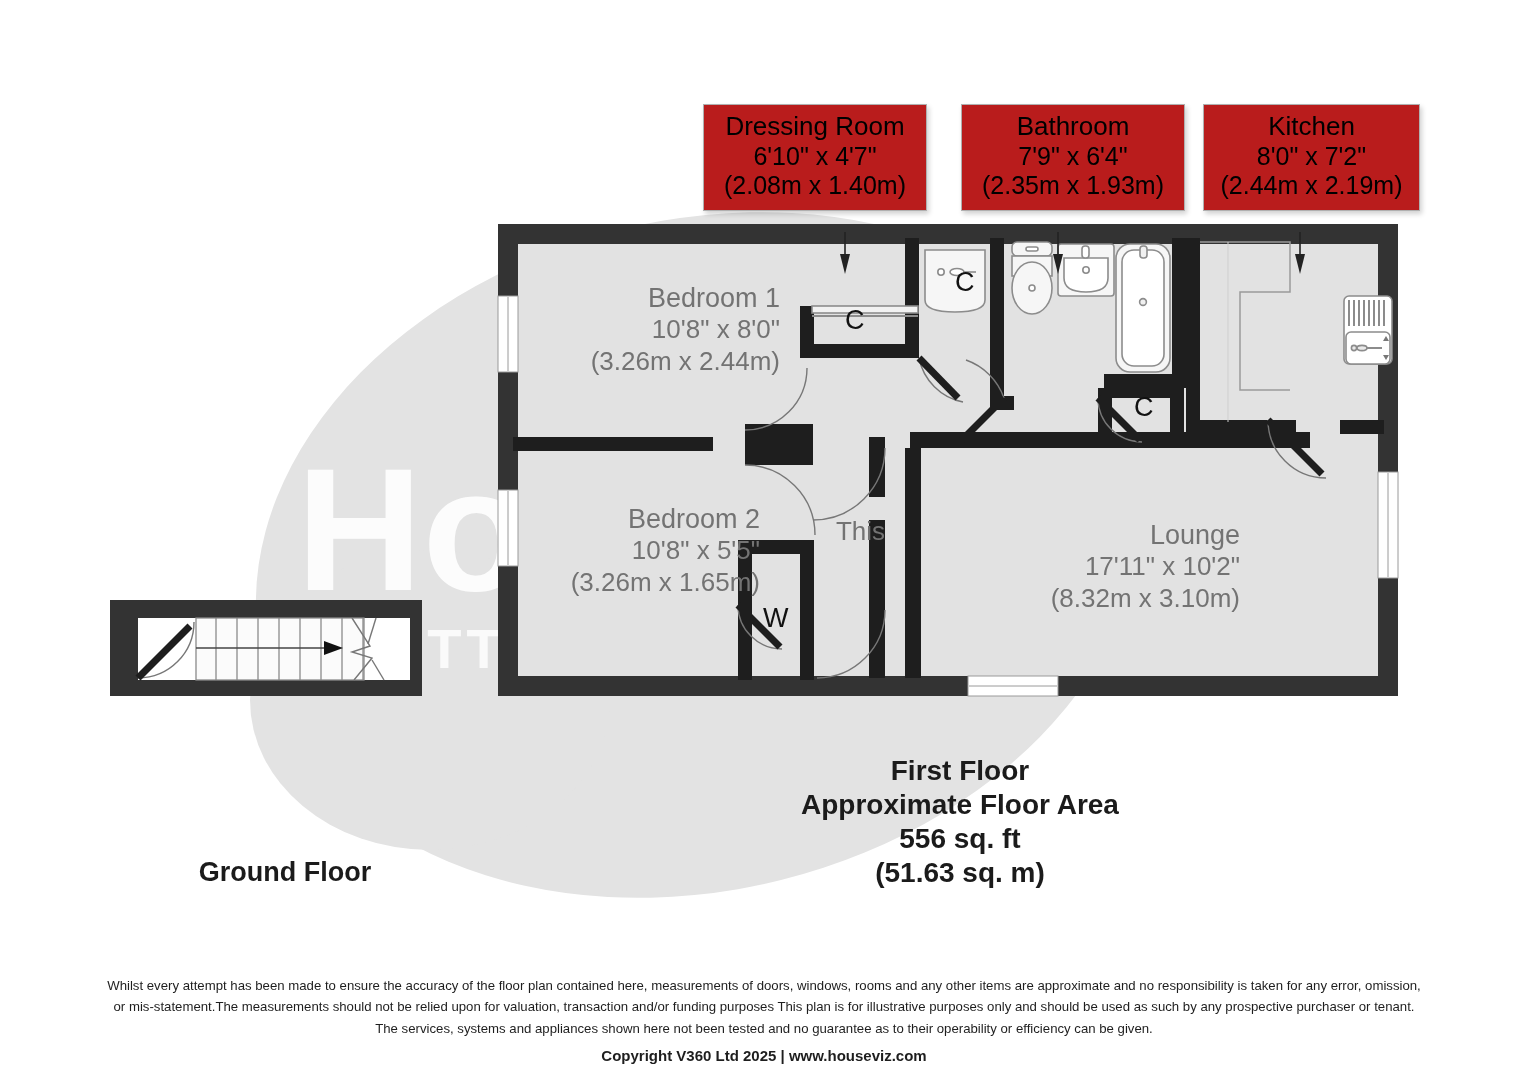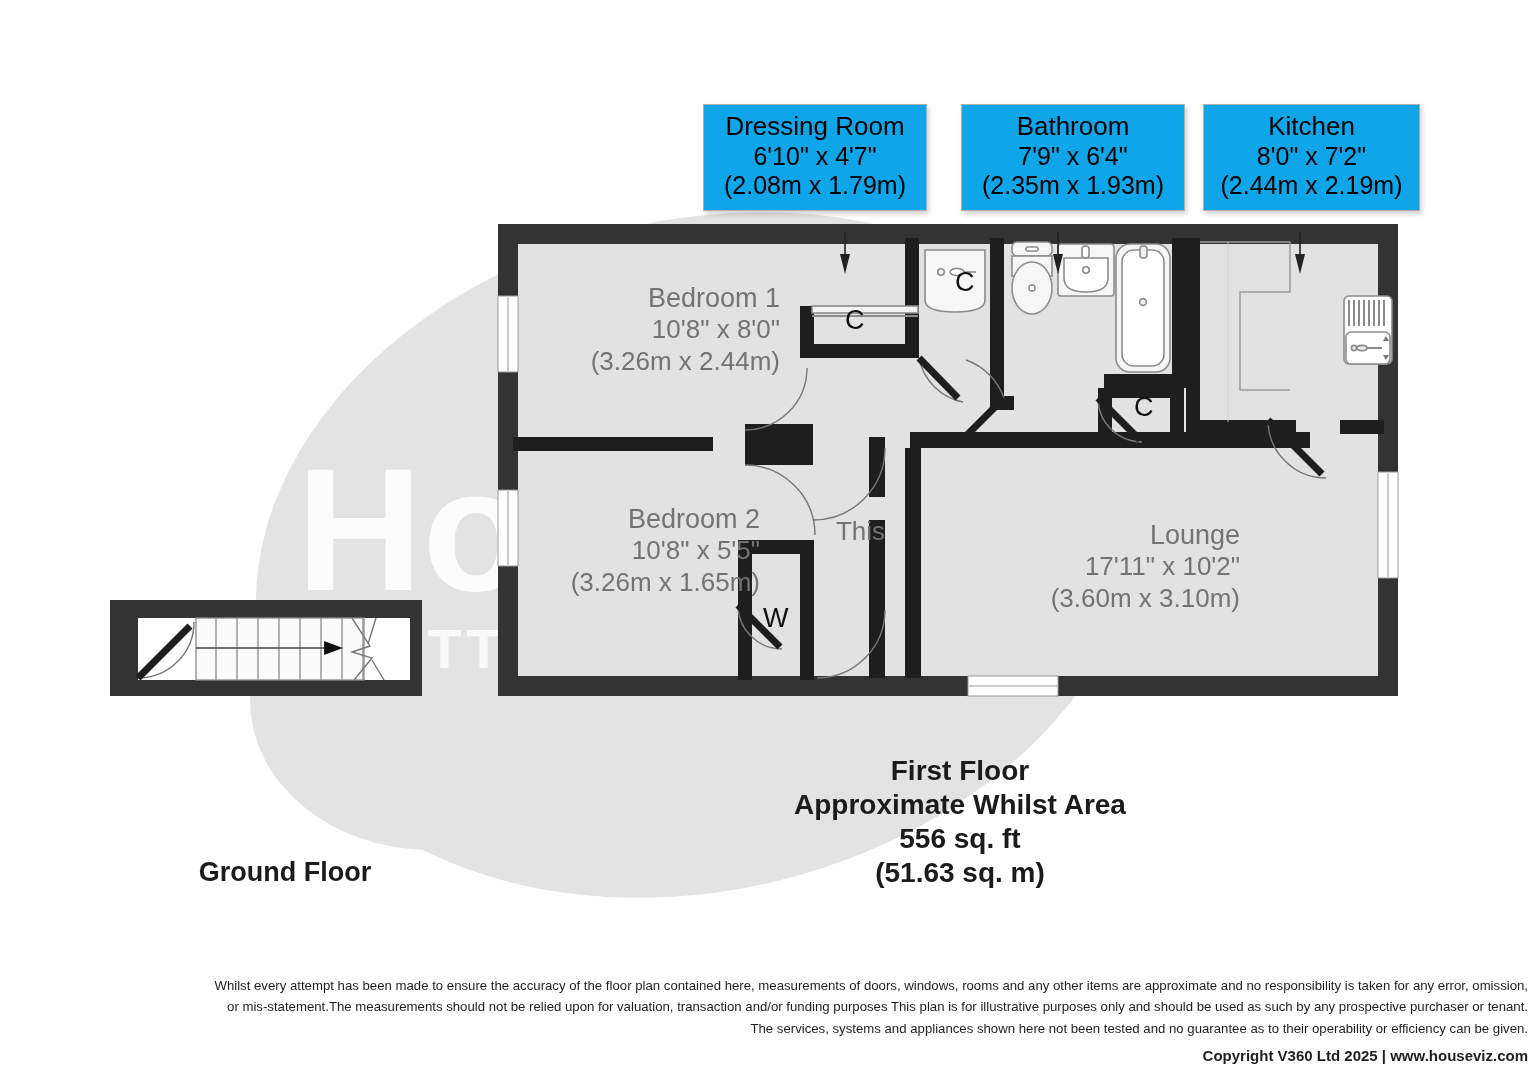--- a/index.html
+++ b/index.html
@@ -13,21 +13,21 @@
     width: 1528px;
     height: 1080px;
     background: #ffffff;
     overflow: hidden;
   }
 
   
   .callout {
     position: absolute;
     border: 1px solid #b0b0b0;
-    background: #0ea5e9;
+    background: #b91c1c;
     text-align: center;
     padding: 6px 10px 9px 10px;
     line-height: 1.18;
     color: #000;
     box-shadow: 2px 3px 5px rgba(0,0,0,0.18);
     z-index: 40;
   }
   .callout .c-title {
     font-size: 26px;
     font-weight: 400;
@@ -63,21 +63,21 @@
     line-height: 1.22;
   }
   .floorcap.big { font-size: 28px; }
   .floorcap.gf  { font-size: 27px; }
 
   
   #disclaimer {
     position: absolute;
     left: 0; right: 0;
     top: 975px;
-    text-align: right;
+    text-align: center;
     font-size: 13.2px;
     color: #1e1e1e;
     line-height: 1.62;
     z-index: 35;
   }
   #disclaimer .copy {
     font-weight: bold;
     font-size: 15px;
     margin-top: 5px;
   }
@@ -378,21 +378,21 @@
       <g>
         <path d="M 138,678 A 56,56 0 0 0 194,622" fill="none" stroke="#777" stroke-width="1.4"></path>
         <line x1="138" y1="678" x2="190" y2="626" stroke="#1e1e1e" stroke-width="7"></line>
       </g>
     </g>
   </svg>
 
   <div class="callout" style="left:703px; top:104px; width:224px;">
     <div class="c-title">Dressing Room</div>
     <div class="c-dim">6'10" x 4'7"</div>
-    <div class="c-dim">(2.08m x 1.79m)</div>
+    <div class="c-dim">(2.08m x 1.40m)</div>
   </div>
 
   <div class="callout" style="left:961px; top:104px; width:224px;">
     <div class="c-title">Bathroom</div>
     <div class="c-dim">7'9" x 6'4"</div>
     <div class="c-dim">(2.35m x 1.93m)</div>
   </div>
 
   <div class="callout" style="left:1203px; top:104px; width:217px;">
     <div class="c-title">Kitchen</div>
@@ -408,35 +408,35 @@
 
   <div class="roomlabel" style="left:520px; top:503px; width:240px;padding-left:32px;">
     <div class="r-name">Bedroom 2</div>
     <div class="r-dim">10'8" x 5'5"</div>
     <div class="r-dim">(3.26m x 1.65m)</div>
   </div>
 
   <div class="roomlabel" style="left:990px; top:519px; width:250px;">
     <div class="r-name">Lounge</div>
     <div class="r-dim">17'11" x 10'2"</div>
-    <div class="r-dim">(3.60m x 3.10m)</div>
+    <div class="r-dim">(8.32m x 3.10m)</div>
   </div>
 
   <div class="roomlabel small" style="left:795px; top:516px; width:90px;">
     <div class="r-name">This</div>
   </div>
 
   <span class="closet-letter" style="left:845px; top:305px;">C</span>
   <span class="closet-letter" style="left:955px; top:267px;">C</span>
   <span class="closet-letter" style="left:1134px; top:392px;">C</span>
   <span class="closet-letter" style="left:763px; top:603px;">W</span>
 
   <div class="floorcap big" style="left:750px; top:754px; width:420px;">
     <div>First Floor</div>
-    <div>Approximate Whilst Area</div>
+    <div>Approximate Floor Area</div>
     <div>556 sq. ft</div>
     <div>(51.63 sq. m)</div>
   </div>
 
   <div class="floorcap gf" style="left:110px; top:840px; width:350px;margin-top:16px;">
     <div>Ground Floor</div>
   </div>
 
   <div id="disclaimer">
     <span class="dline">Whilst every attempt has been made to ensure the accuracy of the floor plan contained here, measurements of doors, windows, rooms and any other items are approximate and no responsibility is taken for any error, omission,</span>

